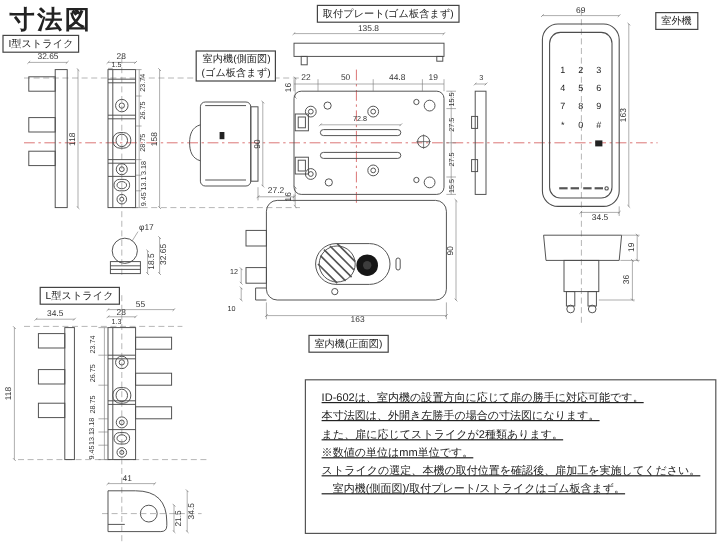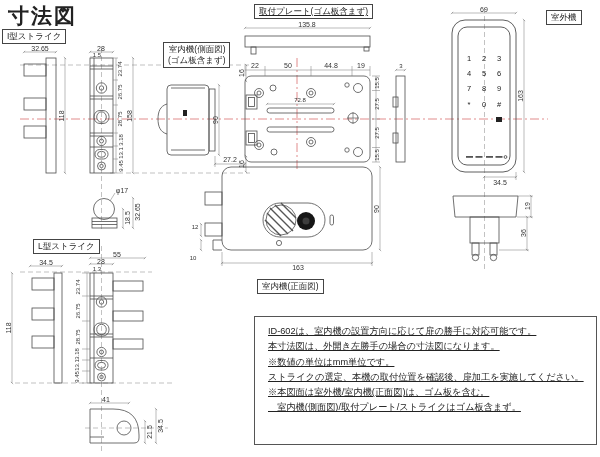--- a/index.html
+++ b/index.html
@@ -246,21 +246,21 @@
     <circle cx="493.5" cy="257.5" r="3.2"></circle>
   </g>
   <g fill="none" stroke="#777" stroke-width="0.5">
     <path d="M531 196 V217" marker-start="url(#t)" marker-end="url(#t)"></path>
     <path d="M527 217 V250" marker-start="url(#t)" marker-end="url(#t)"></path>
     <path d="M518 196 H533 M517 217 H533 M499 250 H529"></path>
   </g>
 </svg>
 
 <div class="boxlbl" style="left:2px;top:29px;text-align:right;">I型ストライク</div>
-<div class="boxlbl" style="left:254px;top:4px;text-decoration:underline;">取付プレート(ゴム板含まず)</div>
+<div class="boxlbl" style="left:264px;top:4px;">取付プレート(ゴム板含まず)</div>
 <div class="boxlbl" style="left:546px;top:10px;">室外機</div>
 <div class="boxlbl center" style="left:163px;top:42px;">
   <div>室内機(側面図)</div>
   <div>(ゴム板含まず)</div>
 </div>
 <div class="boxlbl" style="left:33px;top:239px;">L型ストライク</div>
 <div class="boxlbl" style="left:257px;top:279px;">室内機(正面図)</div>
 
 <span class="lbl" style="left:40px;top:48px;">32.65</span>
 <span class="lbl" style="left:101px;top:48px;">28</span>
@@ -331,17 +331,17 @@
 <span class="key" style="left:469px;top:88px;">7</span>
 <span class="key" style="left:484px;top:88px;">8</span>
 <span class="key" style="left:499px;top:88px;">9</span>
 <span class="key" style="left:469px;top:104px;">*</span>
 <span class="key" style="left:484px;top:104px;">0</span>
 <span class="key" style="left:499px;top:104px;">#</span>
 
 <div class="notes">
   <div>ID-602は、室内機の設置方向に応じて扉の勝手に対応可能です。</div>
   <div>本寸法図は、外開き左勝手の場合の寸法図になります。</div>
+  <div>また、扉に応じてストライクが2種類あります。</div>
   <div>※数値の単位はmm単位です。</div>
   <div>ストライクの選定、本機の取付位置を確認後、扉加工を実施してください。</div>
-  <div>※本図面は室外機/室内機(正面図)は、ゴム板を含む。</div>
   <div>　室内機(側面図)/取付プレート/ストライクはゴム板含まず。</div>
 </div>
 
 </body></html>

